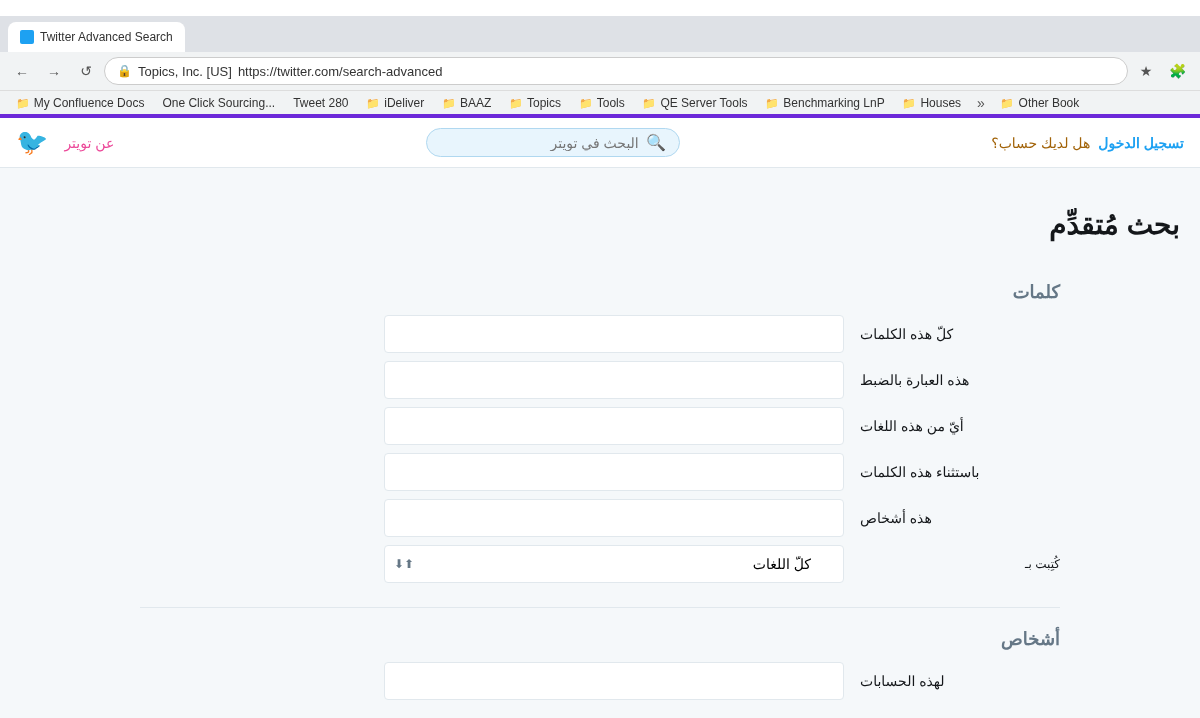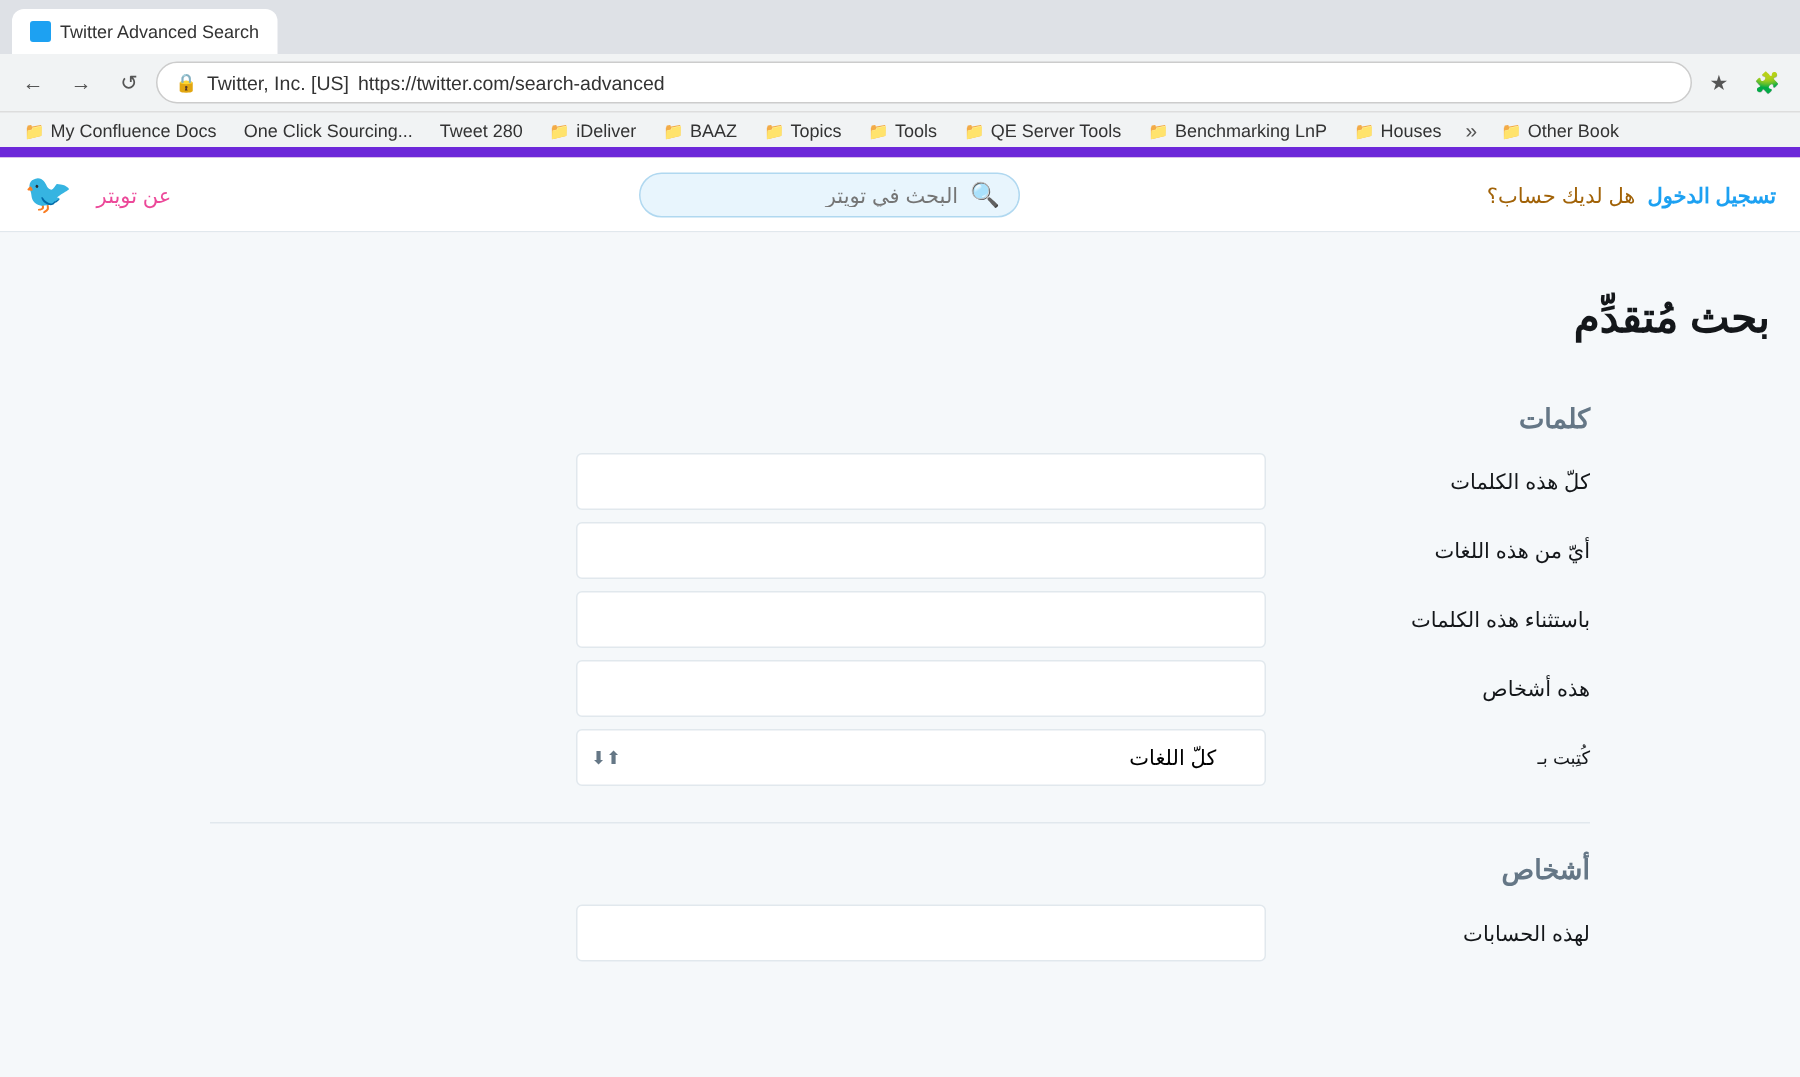--- a/index.html
+++ b/index.html
@@ -1,21 +1,22 @@
 <!DOCTYPE html>
 <html><head>
   <meta charset="utf-8">
   <style>
     * { margin: 0; padding: 0; box-sizing: border-box; }
     body { font-family: -apple-system, BlinkMacSystemFont, 'Segoe UI', Arial, sans-serif; background: #fff; overflow-x: hidden; }
 
     
     .browser-chrome {
       background: #fca5a5;
-      border-bottom: 7px solid #6d28d9;
+      border-bottom: 4px solid #6d28d9;
+      margin-top: 16px;
     }
 
     .browser-tabs {
       display: flex;
       align-items: flex-end;
       padding: 0 8px;
       height: 36px;
       background: #dee1e6;
     }
 
@@ -229,21 +230,21 @@
 
     .form-row {
       display: flex;
       align-items: center;
       margin-bottom: 8px;
       gap: 16px;
       direction: rtl;
     }
 
     .form-row label {
-      text-align: right;
+      text-align: left;
       color: #14171a;
       font-size: 14px;
       min-width: 200px;
       white-space: nowrap;
     }
 
     .form-input {
       flex: 1;
       height: 38px;
       border: 1px solid #e1e8ed;
@@ -321,21 +322,21 @@
     </div>
   </div>
 
   <div class="browser-addressbar">
     <button class="nav-btn">←</button>
     <button class="nav-btn">→</button>
     <button class="nav-btn">↺</button>
 
     <div class="address-bar">
       <span class="lock-icon">🔒</span>
-      <span class="address-text">Twitter, Inc. [US]</span>
+      <span class="address-text">Topics, Inc. [US]</span>
       <span>https://twitter.com/search-advanced</span>
     </div>
 
     <button class="nav-btn">★</button>
     <button class="nav-btn">🧩</button>
   </div>
 
   <div class="browser-bookmarks">
     <div class="bookmark-item">
       <span class="bookmark-folder"></span>
@@ -407,20 +408,24 @@
   <div class="search-form">
 
     <div class="form-section">
       <div class="section-header">كلمات</div>
 
       <div class="form-row">
         <label>كلّ هذه الكلمات</label>
         <input class="form-input input-area" type="text" style="">
       </div>
 
+      <div class="form-row">
+        <label>هذه العبارة بالضبط</label>
+        <input class="form-input input-area" type="text" style="">
+      </div>
 
       <div class="form-row">
         <label>أيّ من هذه اللغات</label>
         <input class="form-input input-area" type="text" style="">
       </div>
 
       <div class="form-row">
         <label>باستثناء هذه الكلمات</label>
         <input class="form-input input-area" type="text" style="">
       </div>

